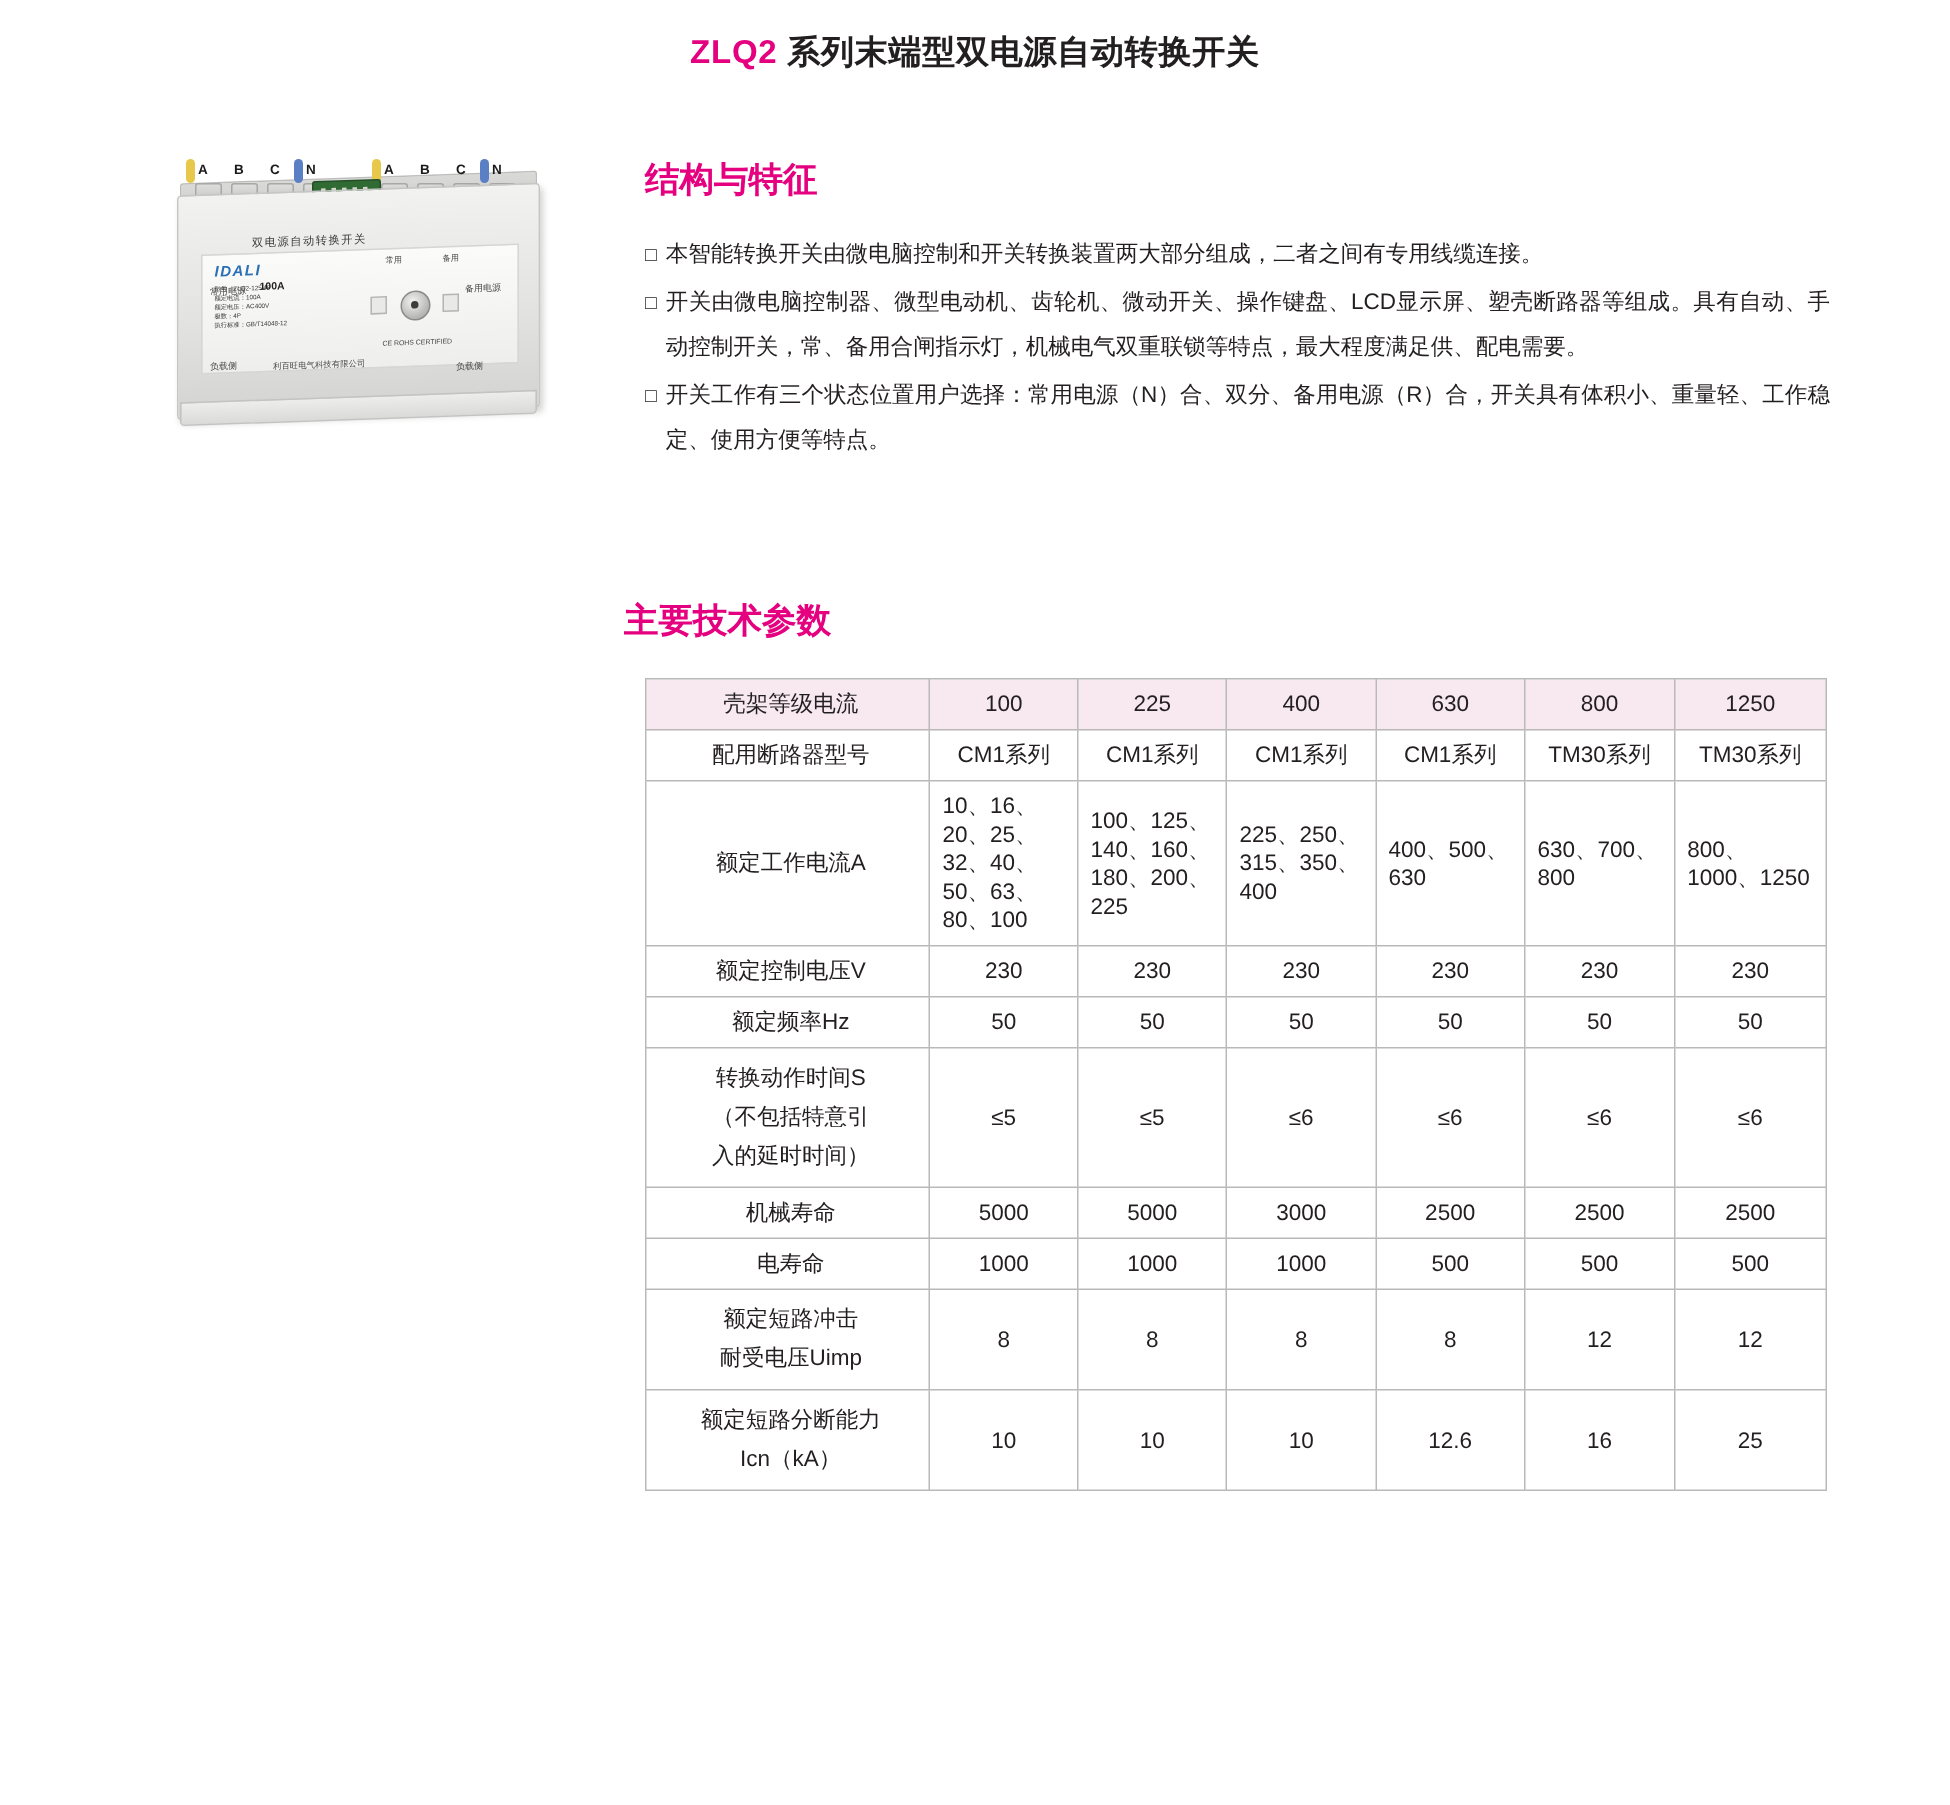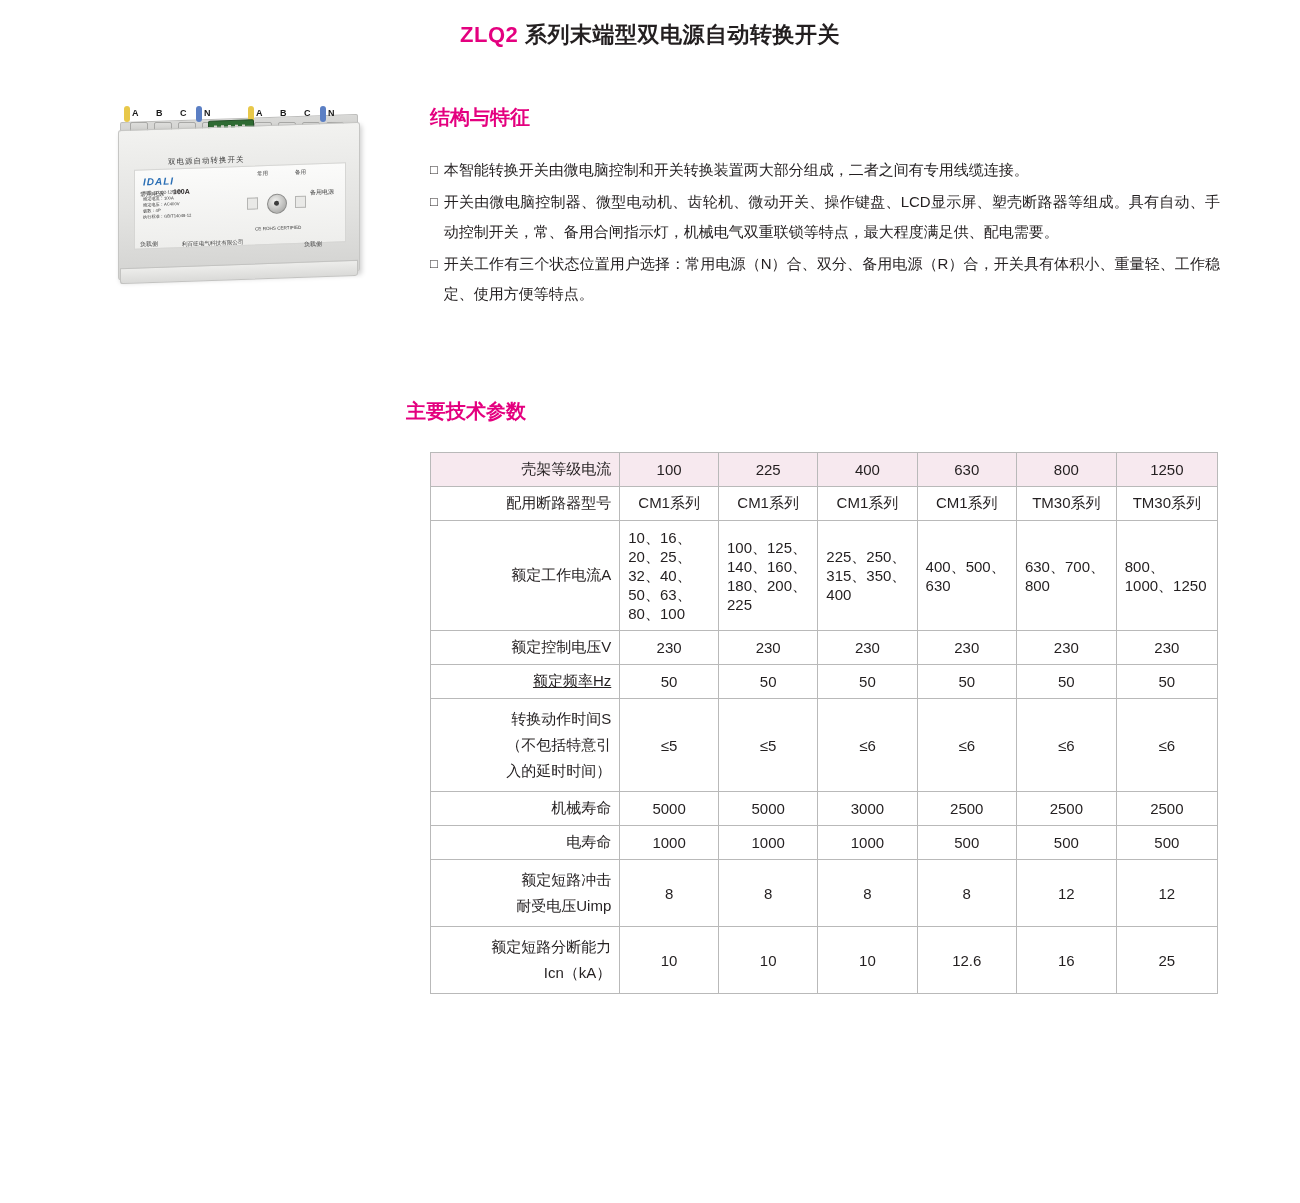--- a/index.html
+++ b/index.html
@@ -206,26 +206,26 @@
     position: absolute;
     top: 152px;
     font-size: 6px;
     color: #4a4a4a;
     transform: skewY(-2deg);
   }
 
   
   .section-heading {
     position: absolute;
-    font-size: 20px;
+    font-size: 23px;
     font-weight: bold;
     color: #e4007f;
   }
   #h-structure { left: 430px; top: 104px; }
-  #h-params    { left: 406px; top: 398px; }
+  #h-params    { left: 416px; top: 398px; }
 
   
   .features {
     position: absolute;
     left: 430px;
     top: 155px;
     width: 790px;
     font-size: 15px;
     line-height: 30px;
     color: #231f20;
@@ -256,21 +256,21 @@
     color: #231f20;
   }
   .spec-table td, .spec-table th {
     border: 1px solid #b9b9b9;
     padding: 7px 8px;
     font-weight: normal;
     vertical-align: middle;
   }
   .spec-table .rowhead {
     width: 204px;
-    text-align: right;
+    text-align: center;
     padding-left: 12px;
   }
   .spec-table td.val {
     text-align: center;
     width: 96px;
   }
   .spec-table tr.header-row td {
     background: #f7e9ef;
     font-weight: normal;
   }
@@ -409,21 +409,21 @@
       <tr>
         <td class="rowhead" style="white-space: pre-line; margin-top: 40px;">额定控制电压V</td>
         <td class="val">230</td>
         <td class="val">230</td>
         <td class="val">230</td>
         <td class="val">230</td>
         <td class="val">230</td>
         <td class="val">230</td>
       </tr>
       <tr>
-        <td class="rowhead" style="white-space: pre-line; text-decoration: underline;">额定频率Hz</td>
+        <td class="rowhead" style="white-space: pre-line;">额定频率Hz</td>
         <td class="val">50</td>
         <td class="val">50</td>
         <td class="val">50</td>
         <td class="val">50</td>
         <td class="val">50</td>
         <td class="val">50</td>
       </tr>
       <tr>
         <td class="rowhead multi" style="white-space: pre-line;">转换动作时间S
 （不包括特意引

